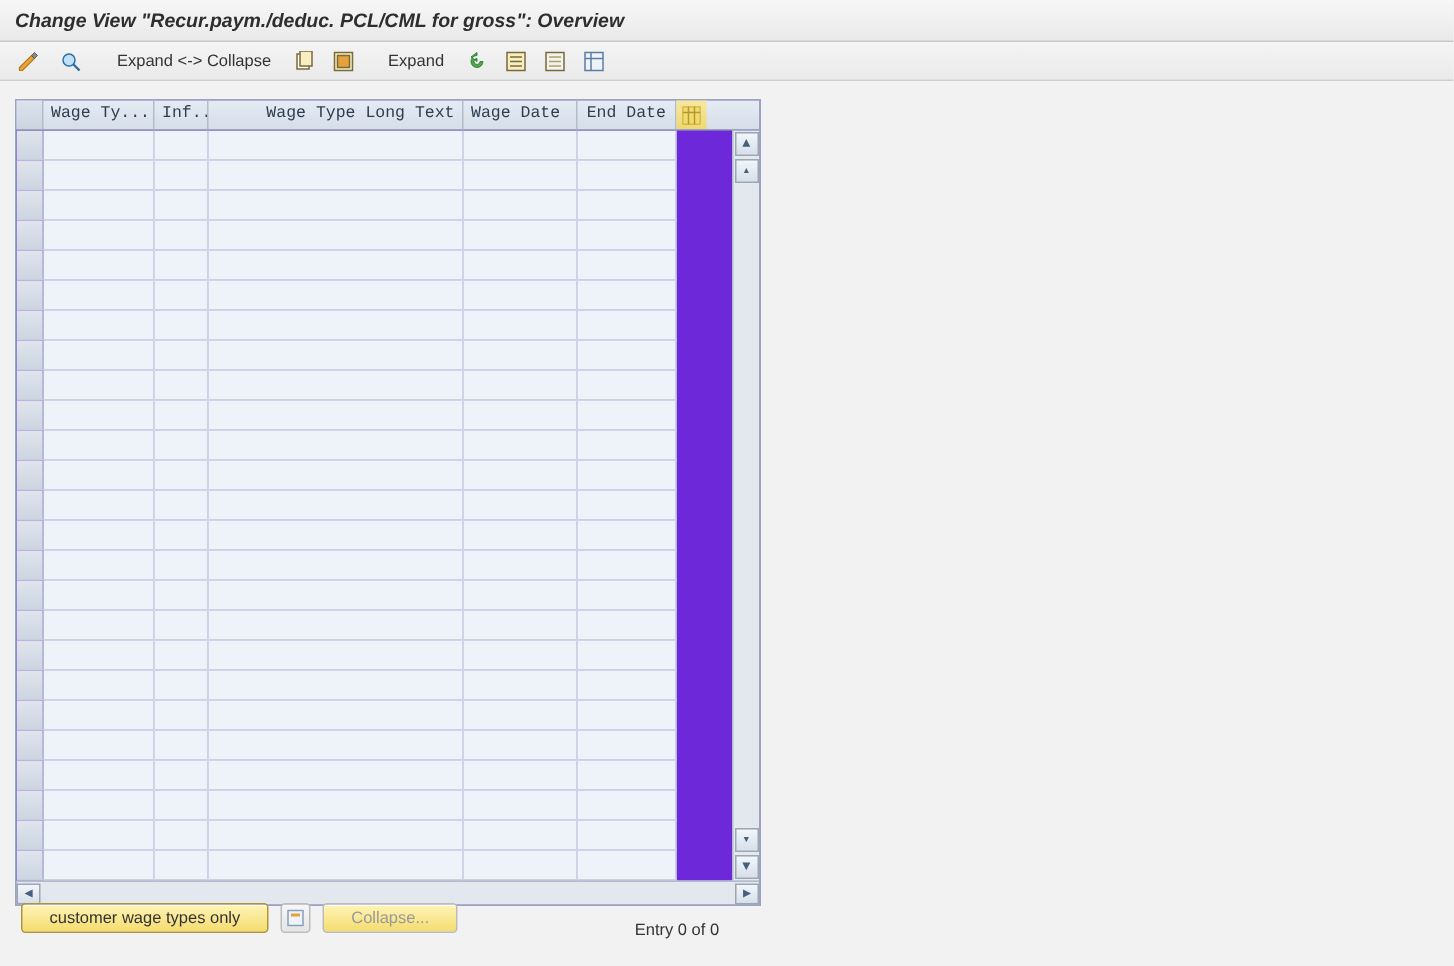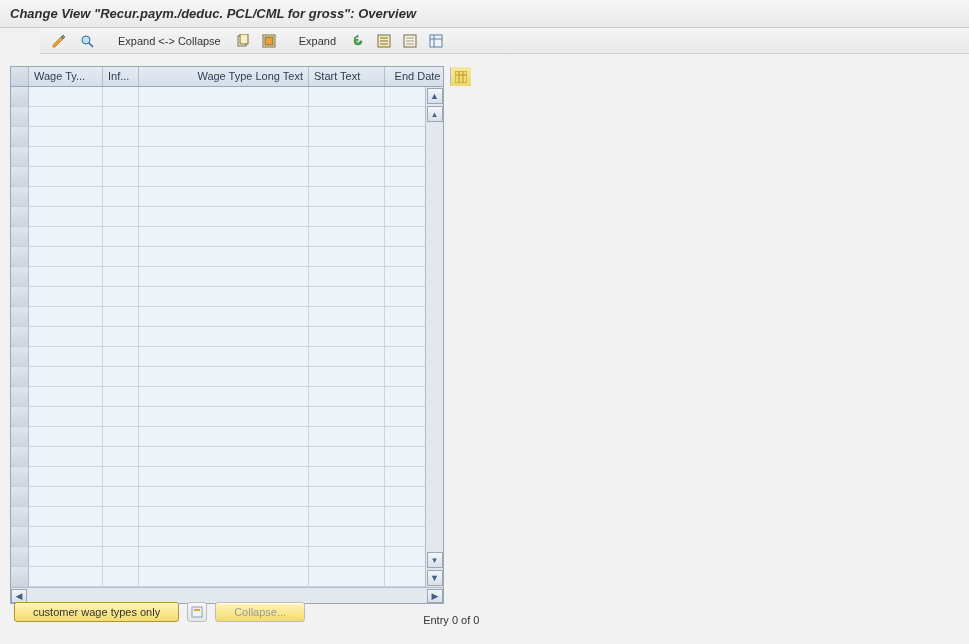--- a/index.html
+++ b/index.html
@@ -22,21 +22,20 @@
     font-style: italic;
     color: #2e2e2e;
   }
   .toolbar {
     background: linear-gradient(#f4f4f4, #eaeaea);
     border-bottom: 1px solid #cfcfcf;
     padding: 4px 8px;
     display: flex;
     gap: 6px;
     height: 26px;
-    margin-left: 40px;
   }
   .toolbar .tbtn {
     display: inline-flex;
     align-items: center;
     justify-content: center;
     height: 18px;
     min-width: 18px;
     padding: 0 2px;
     border: 1px solid transparent;
     border-radius: 2px;
@@ -60,24 +59,25 @@
     font-weight: bold;
     color: rgba(230,150,90,0.45);
     letter-spacing: 1px;
     pointer-events: none;
     z-index: 50;
   }
   .watermark-dark {
     color: rgba(100,100,100,0.25);
   }
   .grid-wrap {
-    width: 434px;
+    width: 497px;
     border: 1px solid #9aa7b5;
-    background: #737373;
+    background: #6d28d9;
     position: relative;
+    font-family: Liberation Mono, monospace;
   }
   .grid-header {
     display: flex;
     background: linear-gradient(#e6ebf2, #d5deea);
     border-bottom: 1px solid #9aa7b5;
     height: 20px;
   }
   .grid-header .hcell {
     border-right: 1px solid #b2bdca;
     padding: 3px 5px;
@@ -255,21 +255,21 @@
 </div>
 
 <div class="content">
 
   <div class="grid-wrap">
     <div class="grid-header">
       <div class="rowsel-head"></div>
       <div class="hcell w-wage">Wage Ty...</div>
       <div class="hcell w-inf">Inf...</div>
       <div class="hcell w-long">Wage Type Long Text</div>
-      <div class="hcell w-start">Start Text</div>
+      <div class="hcell w-start">Wage Date</div>
       <div class="hcell w-end">End Date</div>
       <div class="conf-head">
         <svg width="12" height="12">
             <rect x="0" y="0" width="12" height="12" fill="#f3da6e" stroke="#b59a2e"></rect>
             <line x1="0" y1="4" x2="12" y2="4" stroke="#b59a2e"></line>
             <line x1="4" y1="0" x2="4" y2="12" stroke="#b59a2e"></line>
             <line x1="8" y1="0" x2="8" y2="12" stroke="#b59a2e"></line>
           </svg>
       </div>
     </div>

